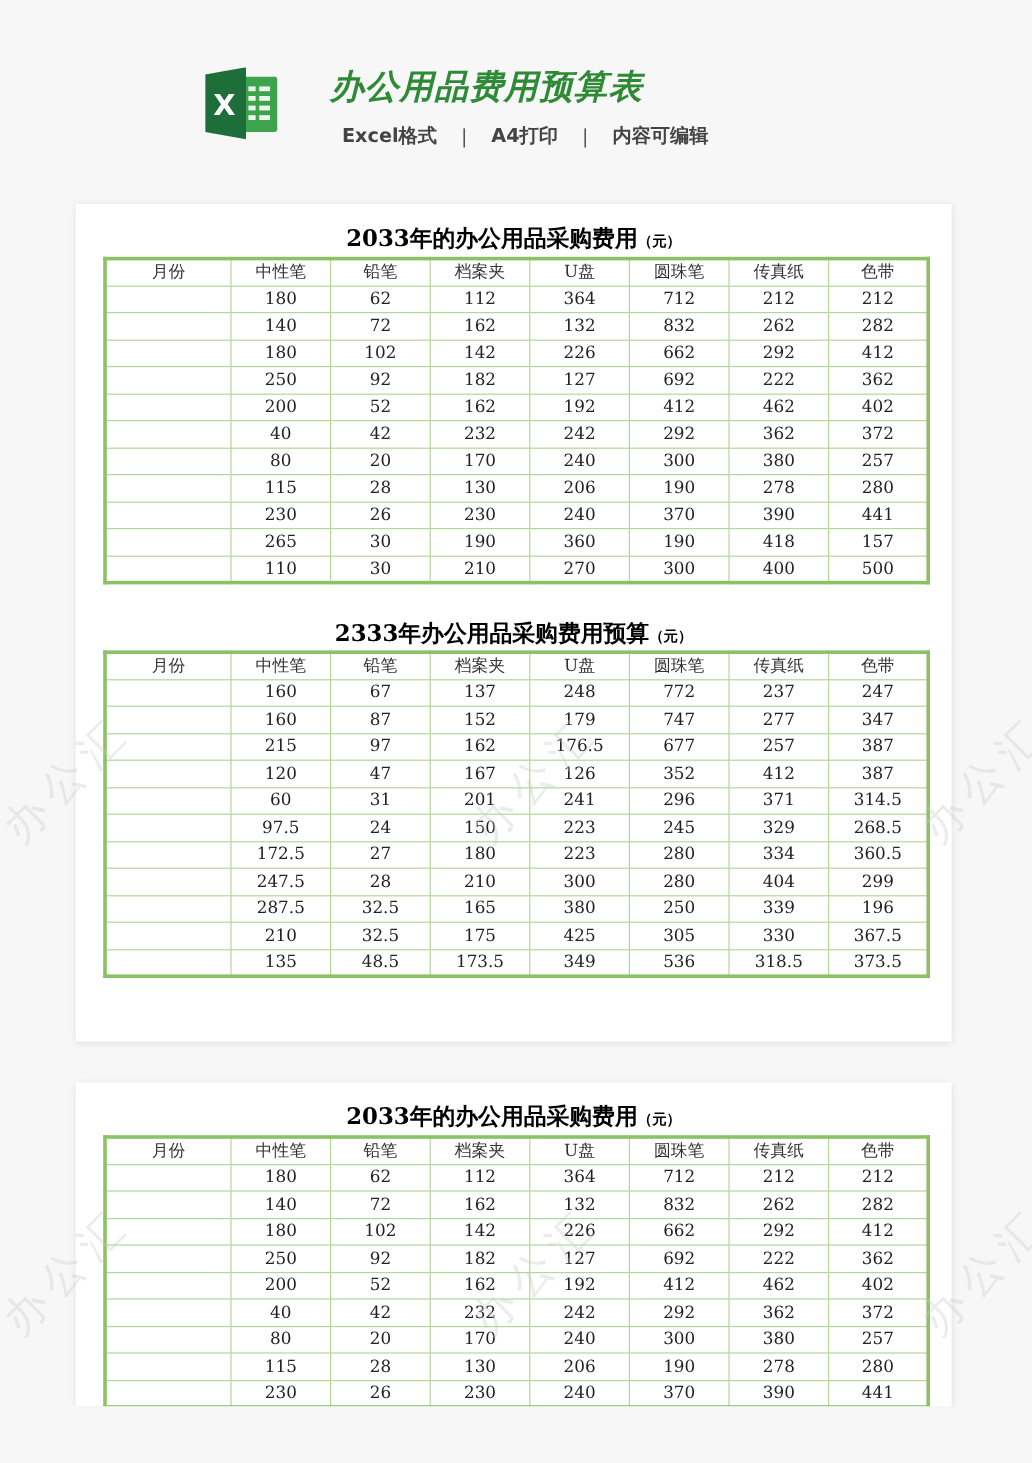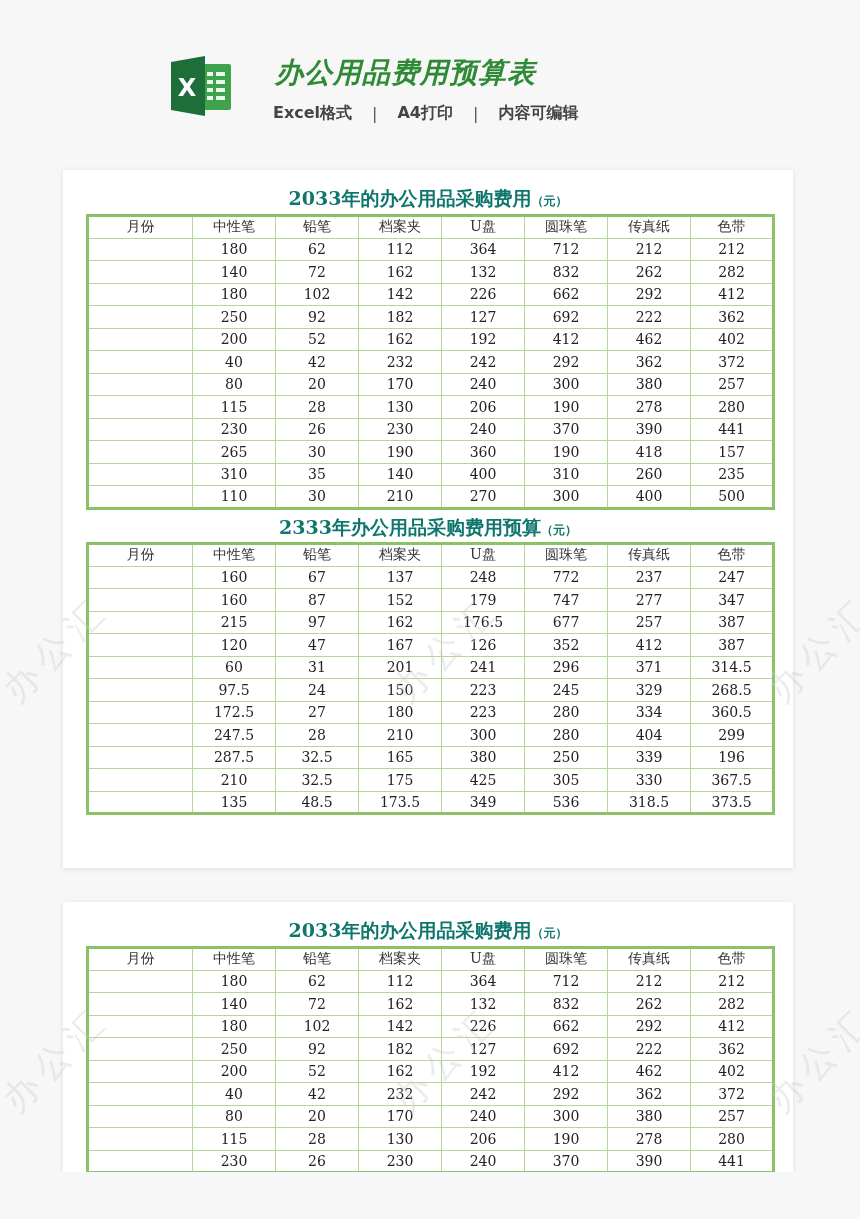--- a/index.html
+++ b/index.html
@@ -14,38 +14,38 @@
   }
   .excel-icon {
     position: absolute; left: 171px; top: 56px; width: 62px; height: 60px;
   }
   .header-title {
     position: absolute; left: 275px; top: 54px;
     font-family: "DejaVu Sans", sans-serif;
     font-size: 28px; font-weight: bold; color: #2f8a36; letter-spacing: 1px; font-style: italic;
   }
   .header-sub {
-    position: absolute; left: 273px; top: 103px;
+    position: absolute; left: 285px; top: 103px;
     font-size: 16px; font-weight: bold; color: #444;
     display: flex; align-items: center;
   }
   .header-sub .sep { margin: 0 20px; color: #555; font-weight: normal; }
 
   .page {
     position: absolute; left: 63px; width: 730px;
     background: #ffffff;
     box-shadow: 0 1px 6px rgba(0,0,0,0.10);
     overflow: hidden;
   }
   .page1 { top: 170px; height: 698px; }
   .page2 { top: 902px; height: 270px; }
 
   .tbl-title {
     position: absolute; left: 0; width: 730px; text-align: center;
-    font-family: "DejaVu Serif", serif; font-weight: bold; font-size: 19px; color: #0f766e;
+    font-family: "DejaVu Serif", serif; font-weight: bold; font-size: 19px; color: #000000;
   }
   .tbl-title .unit { font-size: 12px; font-weight: bold; }
 
   table.grid {
     position: absolute; left: 23px; width: 686px;
     border-collapse: collapse;
     border: 3px solid #8cc265;
     font-family: "DejaVu Serif", serif;
     font-size: 14px; color: #222;
     table-layout: fixed;
@@ -228,30 +228,20 @@
           <td>265</td>
           <td>30</td>
           <td>190</td>
           <td>360</td>
           <td>190</td>
           <td>418</td>
           <td>157</td>
         </tr>
         <tr>
           <td></td>
-          <td>310</td>
-          <td>35</td>
-          <td>140</td>
-          <td>400</td>
-          <td>310</td>
-          <td>260</td>
-          <td>235</td>
-        </tr>
-        <tr>
-          <td></td>
           <td>110</td>
           <td>30</td>
           <td>210</td>
           <td>270</td>
           <td>300</td>
           <td>400</td>
           <td>500</td>
         </tr>
       </tbody>
   </table>

